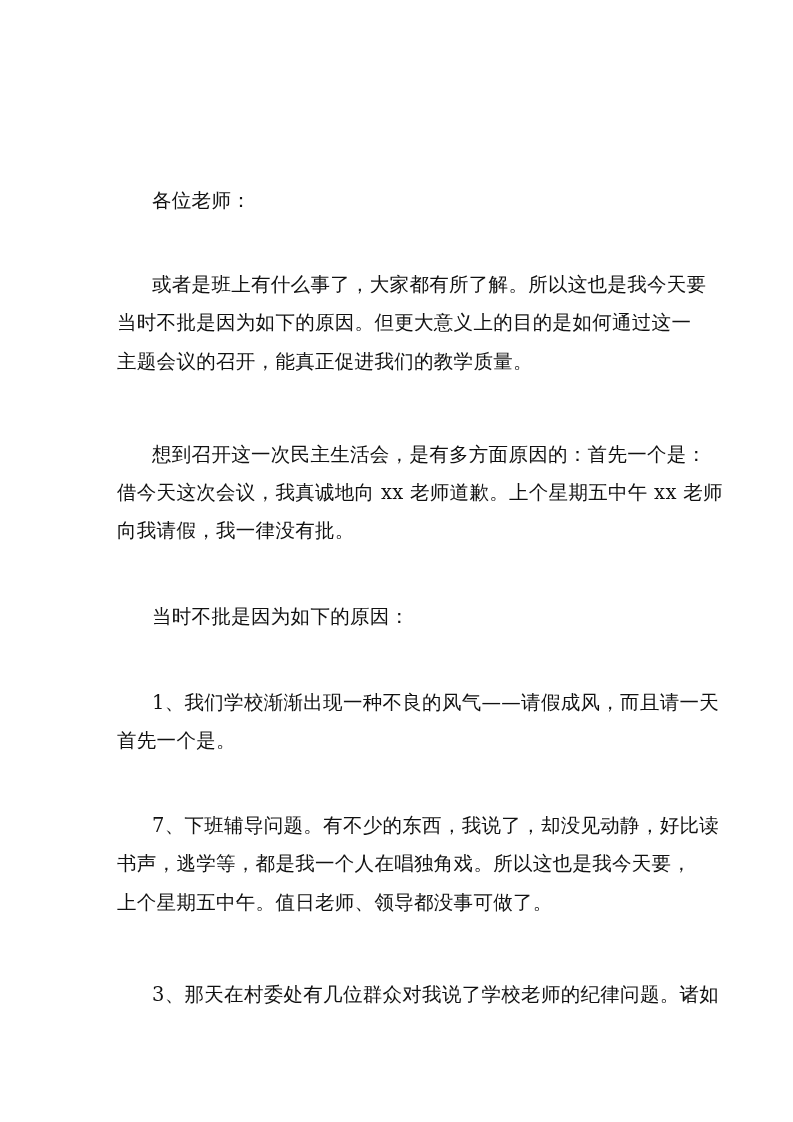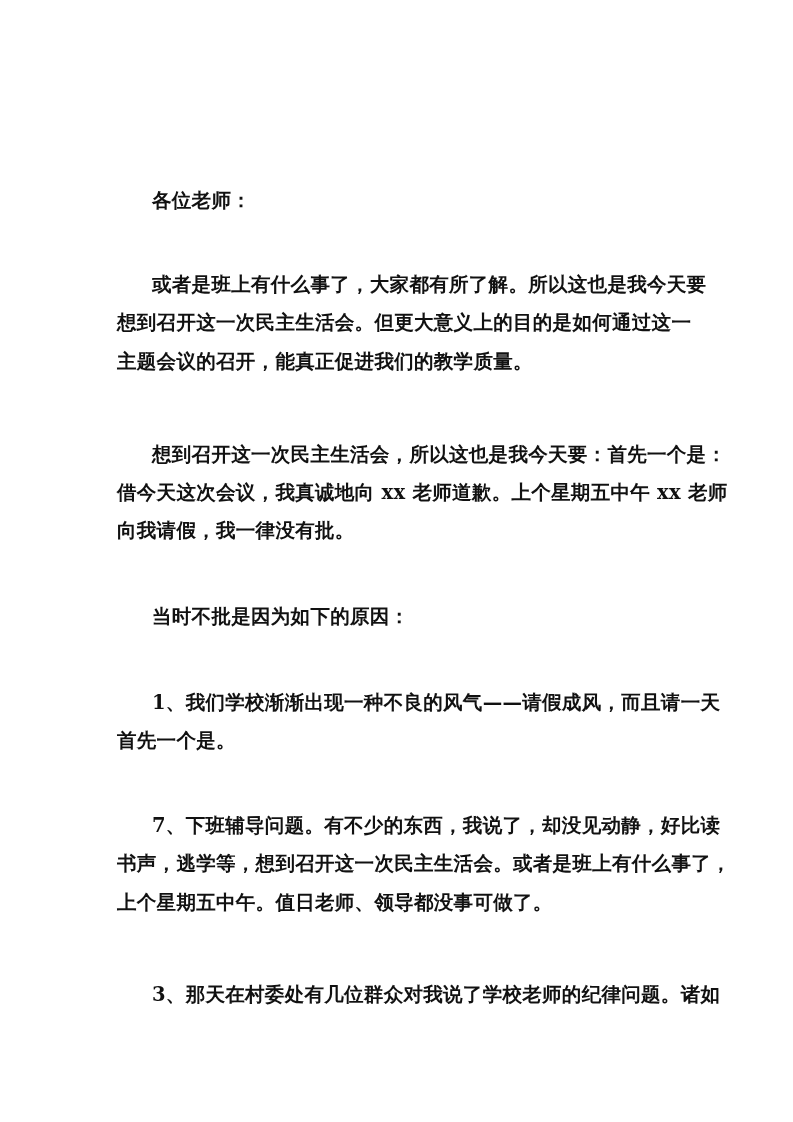--- a/index.html
+++ b/index.html
@@ -1,51 +1,51 @@
 <!DOCTYPE html>
 <html><head>
   <meta charset="utf-8">
   <style>
     html, body { margin: 0; padding: 0; background: #ffffff; }
     body { width: 793px; height: 1122px; position: relative; overflow: hidden;
       font-family: "DejaVu Serif", "Liberation Serif", serif; color: #111111; }
-    .page { position: absolute; left: 0; top: 0; width: 793px; height: 1122px; background: #ffffff; font-weight: bold; }
+    .page { position: absolute; left: 0; top: 0; width: 793px; height: 1122px; background: #ffffff; }
     .line { position: absolute; left: 117px; width: 570px; font-size: 19.5px; line-height: 24px;
       white-space: nowrap; letter-spacing: 0.3px; }
     .indent { left: 152px; }
   </style>
 </head>
 <body>
 
 <div class="page">
   <div class="line indent" style="top:189px">各位老师：</div>
 
   <div>
     <div class="line indent" style="top:273px">或者是班上有什么事了，大家都有所了解。所以这也是我今天要</div>
-    <div class="line" style="top:311px">想到召开这一次民主生活会。但更大意义上的目的是如何通过这一</div>
+    <div class="line" style="top:311px">当时不批是因为如下的原因。但更大意义上的目的是如何通过这一</div>
     <div class="line" style="top:350px">主题会议的召开，能真正促进我们的教学质量。</div>
   </div>
 
   <div>
-    <div class="line indent" style="top:443px">想到召开这一次民主生活会，所以这也是我今天要：首先一个是：</div>
+    <div class="line indent" style="top:443px">想到召开这一次民主生活会，是有多方面原因的：首先一个是：</div>
     <div class="line" style="top:481px">借今天这次会议，我真诚地向 xx 老师道歉。上个星期五中午 xx 老师</div>
     <div class="line" style="top:519px">向我请假，我一律没有批。</div>
   </div>
 
   <div>
     <div class="line indent" style="top:605px">当时不批是因为如下的原因：</div>
   </div>
 
   <div>
     <div class="line indent" style="top:691px">1、我们学校渐渐出现一种不良的风气——请假成风，而且请一天</div>
     <div class="line" style="top:729px">首先一个是。</div>
   </div>
 
   <div>
     <div class="line indent" style="top:814px">7、下班辅导问题。有不少的东西，我说了，却没见动静，好比读</div>
-    <div class="line" style="top:852px">书声，逃学等，想到召开这一次民主生活会。或者是班上有什么事了，</div>
+    <div class="line" style="top:852px">书声，逃学等，都是我一个人在唱独角戏。所以这也是我今天要，</div>
     <div class="line" style="top:891px">上个星期五中午。值日老师、领导都没事可做了。</div>
   </div>
 
   <div>
     <div class="line indent" style="top:983px">3、那天在村委处有几位群众对我说了学校老师的纪律问题。诸如</div>
   </div>
 </div>
 
 </body></html>

